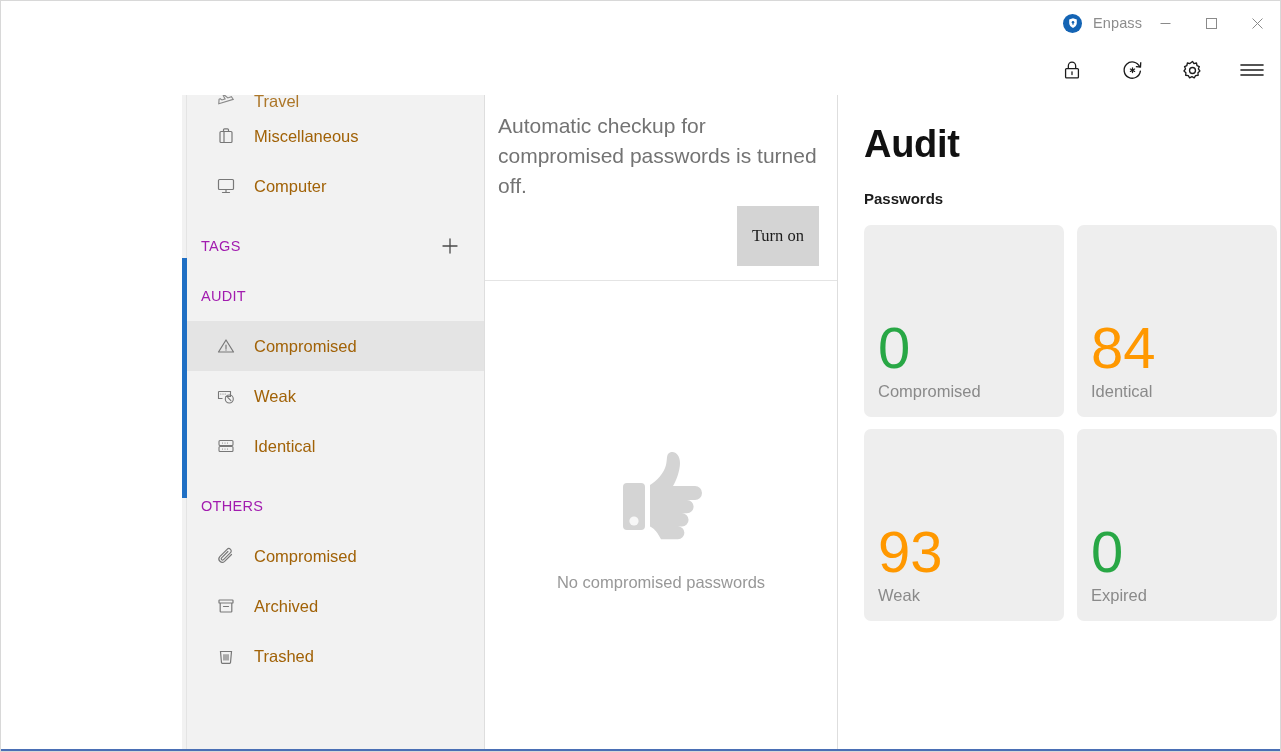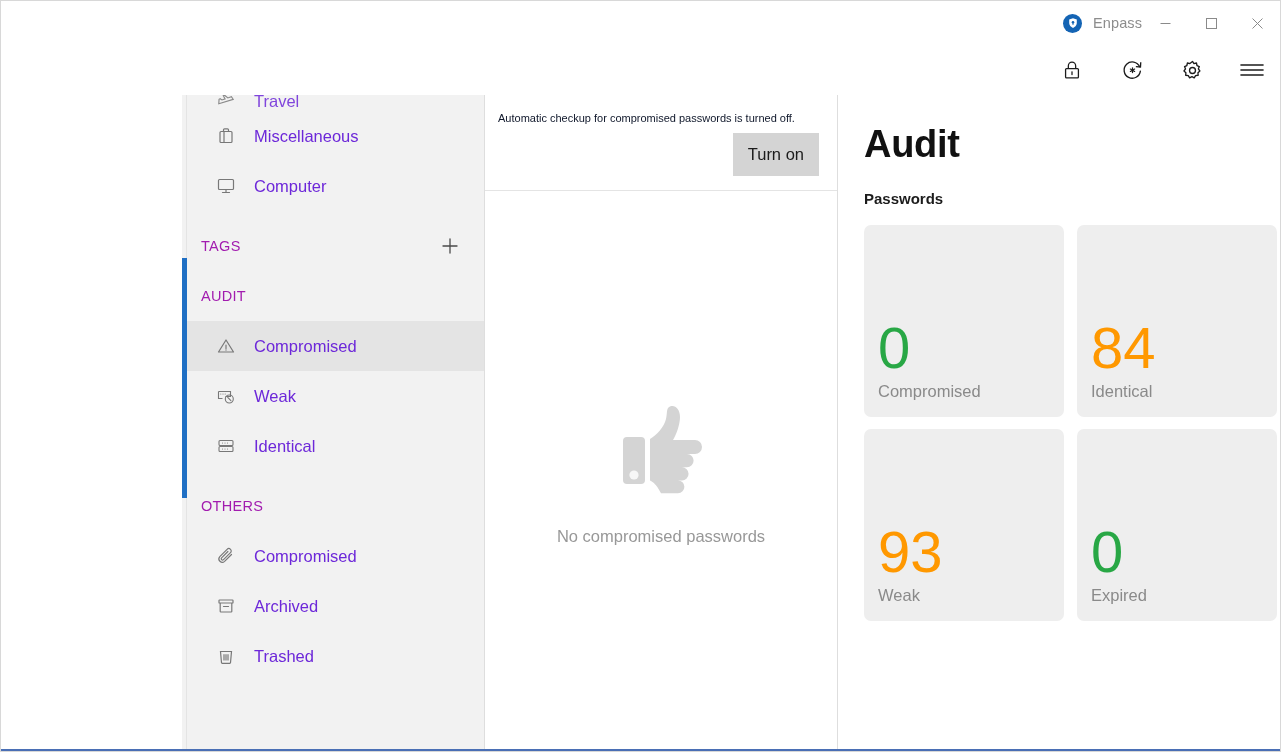--- a/index.html
+++ b/index.html
@@ -105,21 +105,21 @@
     border-right: 1px solid #e4e4e4;
   }
   .sb-thumb {
     position: absolute; left: 0; width: 5px;
     top: 163px; height: 240px;
     background: #1f6fc4;
   }
   .sb-item {
     height: 50px; display: flex; align-items: center;
     padding-left: 28px; gap: 17px;
-    color: #6d28d9; font-size: 16.5px;
+    color: #a16207; font-size: 16.5px;
     position: relative;
   }
   .sb-item .ico { width: 22px; display: flex; align-items: center; justify-content: center; color: #787878; flex: 0 0 auto; }
   .sb-item.active { background: #e4e4e4; }
   .sb-item.active::before {
     content: ""; position: absolute; left: -5px; top: 0; bottom: 0;
     width: 5px; background: #1f6fc4;
   }
   .sb-item.clipped { height: 16px; overflow: hidden; align-items: flex-end; opacity: .85; }
   .sb-header {
@@ -136,28 +136,28 @@
     background: #ffffff;
     border-right: 1px solid #dedede;
     display: flex; flex-direction: column;
     position: relative;
   }
   .notice {
     padding: 16px 18px 14px 13px;
     border-bottom: 1px solid #e4e4e4;
   }
   .notice-text {
-    font-size: 11px; color: #0f172a; line-height: 1.42;
+    font-size: 21px; color: #737373; line-height: 1.42;
   }
   .notice-actions { display: flex; justify-content: flex-end; margin-top: 6px; }
   .turnon {
     background: #d4d4d4; border: none;
-    padding: 12px 15px;
+    padding: 20px 15px;
     font-size: 16.5px; color: #1c1c1c;
-    font-family: Liberation Sans, sans-serif;
+    font-family: Liberation Serif, serif;
     cursor: pointer;
   }
   .empty {
     flex: 1; display: flex; flex-direction: column;
     align-items: center; justify-content: center;
     gap: 24px; 
   }
   .empty-text { font-size: 16.5px; color: #989898; }
 
   

